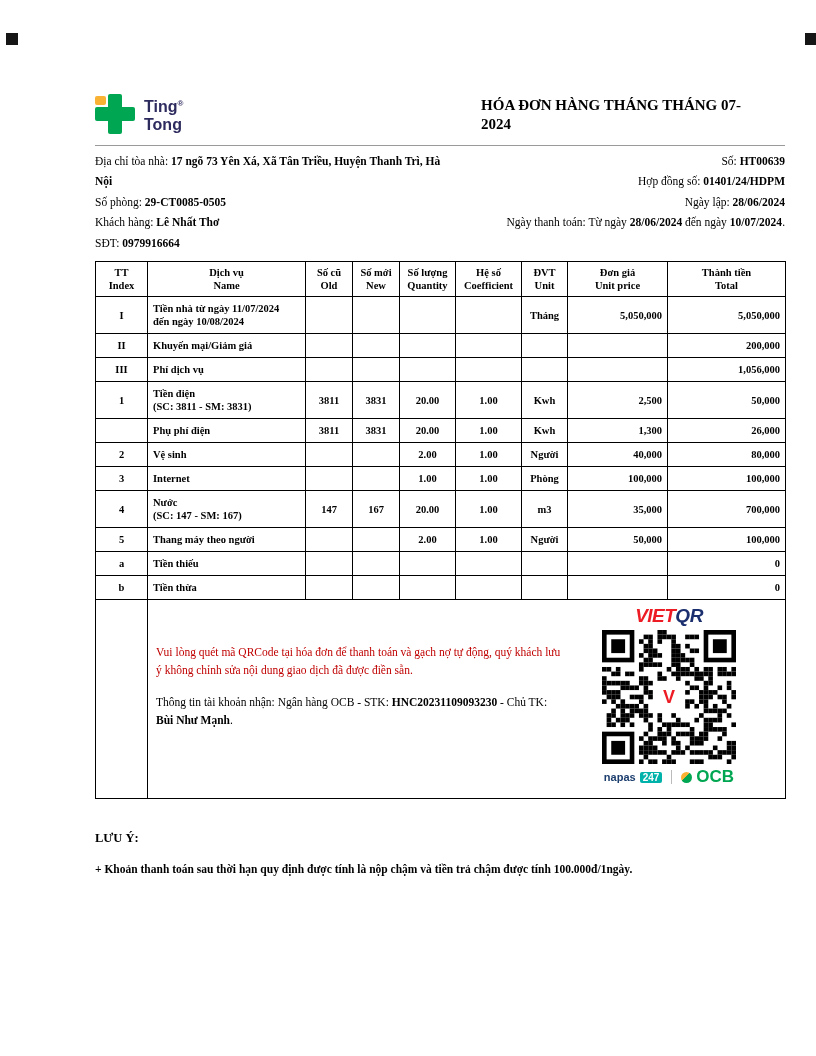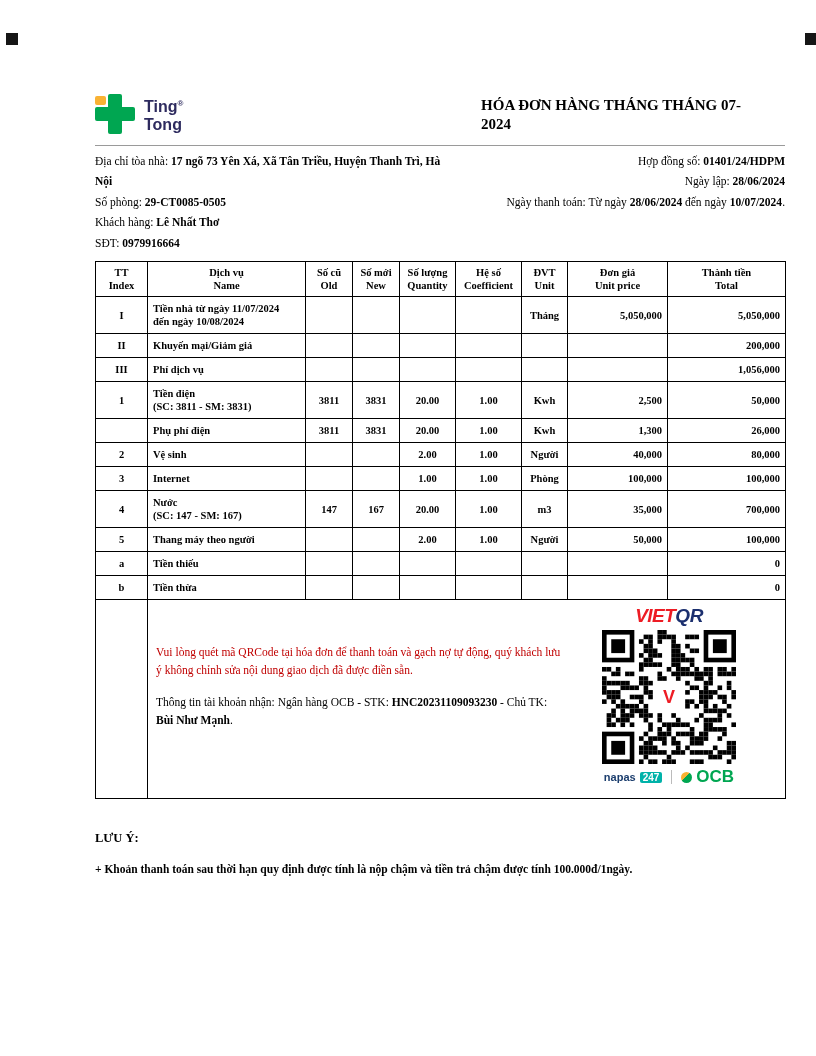--- a/index.html
+++ b/index.html
@@ -94,20 +94,21 @@
     <hr class="hdr-line">
 
     <div class="info">
       <div class="info-left">
         <div><span>Địa chỉ tòa nhà: </span><span class="b">17 ngõ 73 Yên Xá, Xã Tân Triều, Huyện Thanh Trì, Hà Nội</span></div>
         <div><span>Số phòng: </span><span class="b">29-CT0085-0505</span></div>
         <div><span>Khách hàng: </span><span class="b">Lê Nhất Thơ</span></div>
         <div><span>SĐT: </span><span class="b">0979916664</span></div>
       </div>
       <div class="info-right">
+        <div><span>Số: </span><span class="b">HT00639</span></div>
         <div><span>Hợp đồng số: </span><span class="b">01401/24/HDPM</span></div>
         <div><span>Ngày lập: </span><span class="b">28/06/2024</span></div>
         <div><span>Ngày thanh toán: Từ ngày </span><span class="b">28/06/2024</span><span> đến ngày </span><span class="b">10/07/2024</span><span>.</span></div>
       </div>
     </div>
 
     <table>
       <colgroup>
         <col style="width:52px">
           <col style="width:158px">

